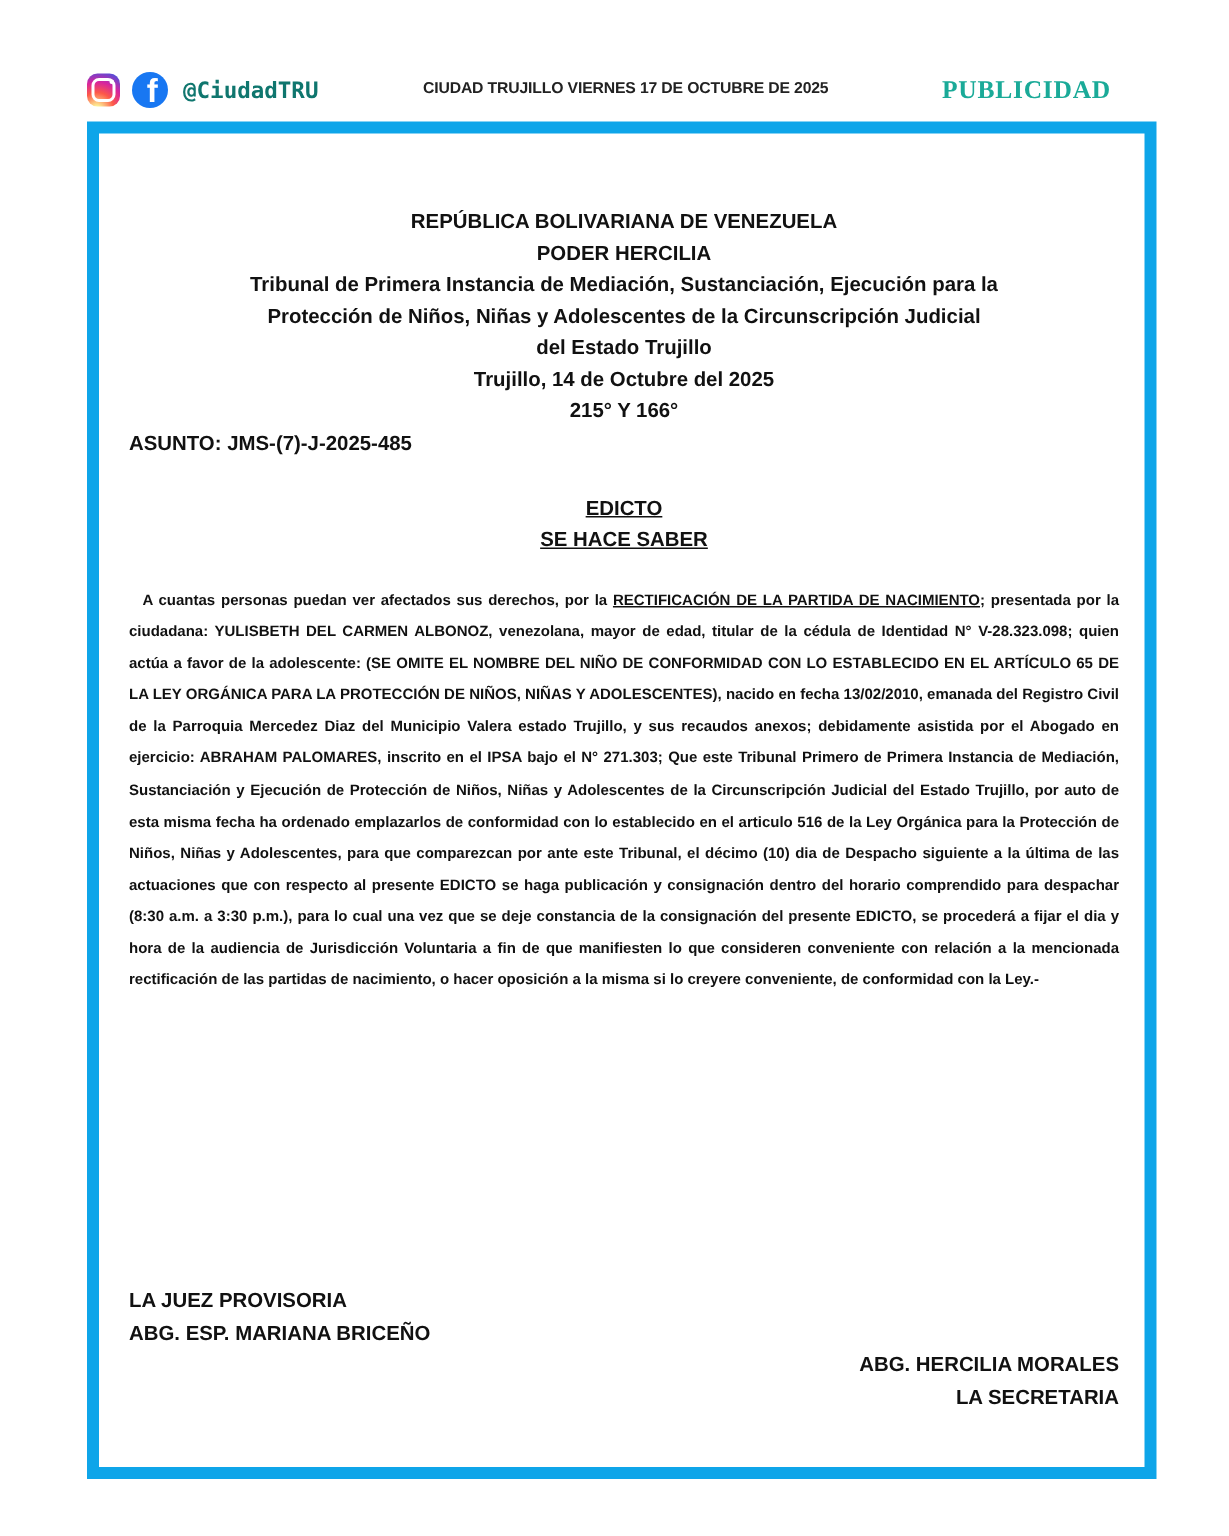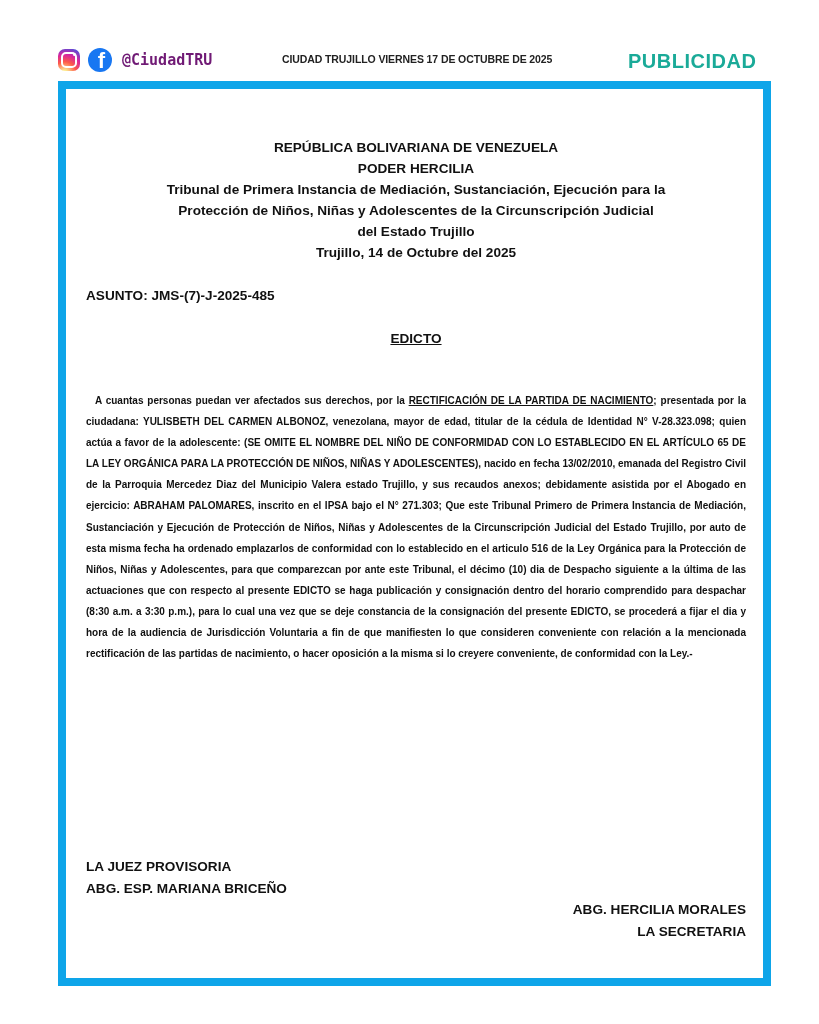--- a/index.html
+++ b/index.html
@@ -69,39 +69,39 @@
     font-weight: bold;
     font-size: 22px;
     line-height: 22px;
     margin-left: 3px;
   }
   .handle {
     margin-left: 10px;
     font-family: "DejaVu Sans Mono", monospace;
     font-weight: bold;
     font-size: 15px;
-    color: #701a75;
+    color: #0f766e;
   }
   .dateline {
     position: absolute;
     left: 282px;
     top: 9px;
     font-family: "Liberation Sans", sans-serif;
     font-weight: bold;
     font-size: 10.5px;
     color: #222;
     letter-spacing: -0.1px;
   }
   .publicidad {
     position: absolute;
     left: 628px;
     top: 6px;
-    font-family: Liberation Sans, sans-serif;
-    font-weight: bold;
-    font-size: 20px;
+    font-family: Liberation Serif, serif;
+    font-weight: bold;
+    font-size: 17px;
     color: #1aaa98;
     letter-spacing: 0.5px;
   }
 
   
   .doc-box {
     position: absolute;
     left: 58px;
     top: 81px;
     width: 697px;
@@ -197,26 +197,28 @@
 
 <div class="doc-box">
   <div class="doc-inner">
     <div class="header-block">
       <div>REPÚBLICA BOLIVARIANA DE VENEZUELA</div>
       <div>PODER HERCILIA</div>
       <div>Tribunal de Primera Instancia de Mediación, Sustanciación, Ejecución para la</div>
       <div>Protección de Niños, Niñas y Adolescentes de la Circunscripción Judicial</div>
       <div>del Estado Trujillo</div>
       <div>Trujillo, 14 de Octubre del 2025</div>
+      <div>215° Y 166°</div>
     </div>
 
     <div class="asunto">ASUNTO: JMS-(7)-J-2025-485</div>
 
     <div class="edicto-block">
       <div><span class="underline">EDICTO</span></div>
+      <div><span class="underline">SE HACE SABER</span></div>
     </div>
 
     <div class="body-text">
       <span class="indent">A cuantas personas puedan ver afectados sus derechos, por la </span><span class="underline">RECTIFICACIÓN DE LA PARTIDA DE NACIMIENTO</span><span>; presentada por la ciudadana: YULISBETH DEL CARMEN ALBONOZ, venezolana, mayor de edad, titular de la cédula de Identidad N° V-28.323.098; quien actúa a favor de la adolescente: (SE OMITE EL NOMBRE DEL NIÑO DE CONFORMIDAD CON LO ESTABLECIDO EN EL ARTÍCULO 65 DE LA LEY ORGÁNICA PARA LA PROTECCIÓN DE NIÑOS, NIÑAS Y ADOLESCENTES), nacido en fecha 13/02/2010, emanada del Registro Civil de la Parroquia Mercedez Diaz del Municipio Valera estado Trujillo, y sus recaudos anexos; debidamente asistida por el Abogado en ejercicio: ABRAHAM PALOMARES, inscrito en el IPSA bajo el N° 271.303; Que este Tribunal Primero de Primera Instancia de Mediación, Sustanciación y Ejecución de Protección de Niños, Niñas y Adolescentes de la Circunscripción Judicial del Estado Trujillo, por auto de esta misma fecha ha ordenado emplazarlos de conformidad con lo establecido en el articulo 516 de la Ley Orgánica para la Protección de Niños, Niñas y Adolescentes, para que comparezcan por ante este Tribunal, el décimo (10) dia de Despacho siguiente a la última de las actuaciones que con respecto al presente EDICTO se haga publicación y consignación dentro del horario comprendido para despachar (8:30 a.m. a 3:30 p.m.), para lo cual una vez que se deje constancia de la consignación del presente EDICTO, se procederá a fijar el dia y hora de la audiencia de Jurisdicción Voluntaria a fin de que manifiesten lo que consideren conveniente con relación a la mencionada rectificación de las partidas de nacimiento, o hacer oposición a la misma si lo creyere conveniente, de conformidad con la Ley.-</span>
     </div>
 
     <div class="sign-left">
       <div>LA JUEZ PROVISORIA</div>
       <div>ABG. ESP. MARIANA BRICEÑO</div>
     </div>

